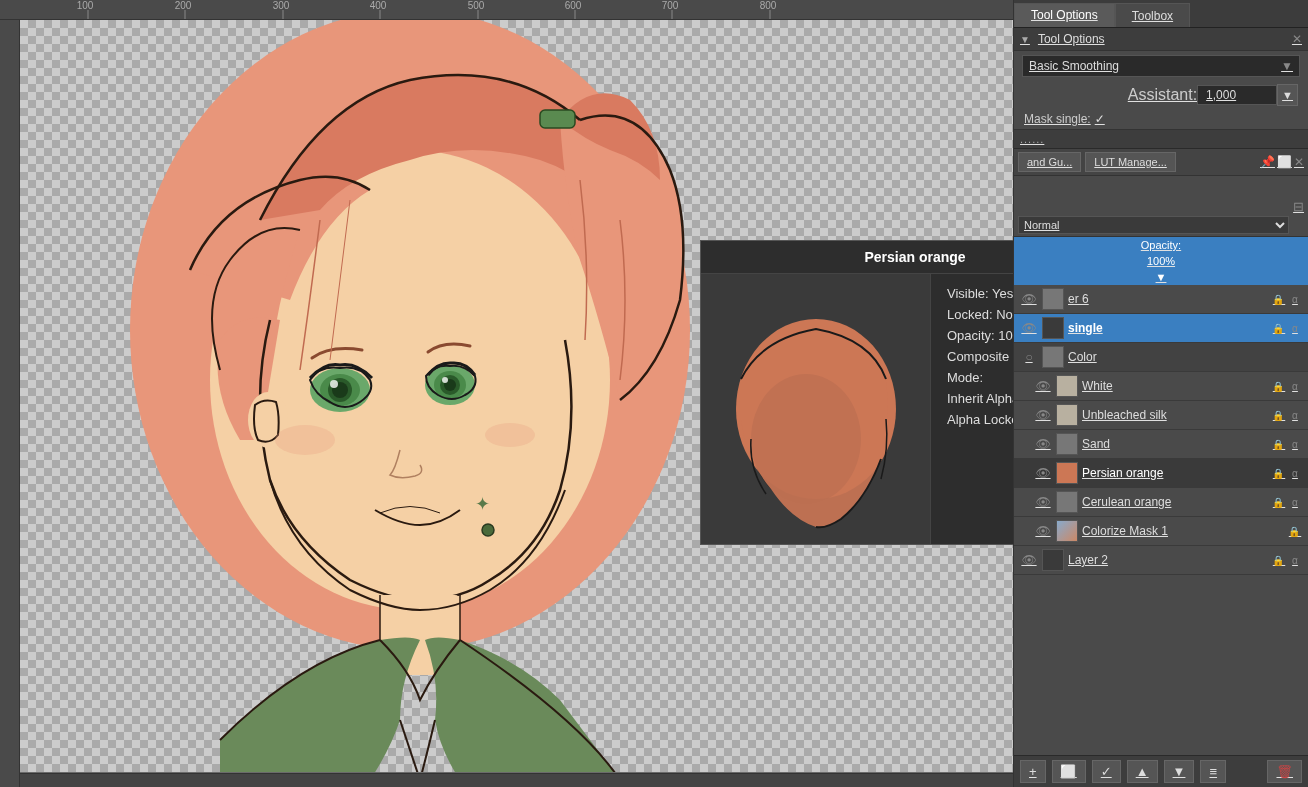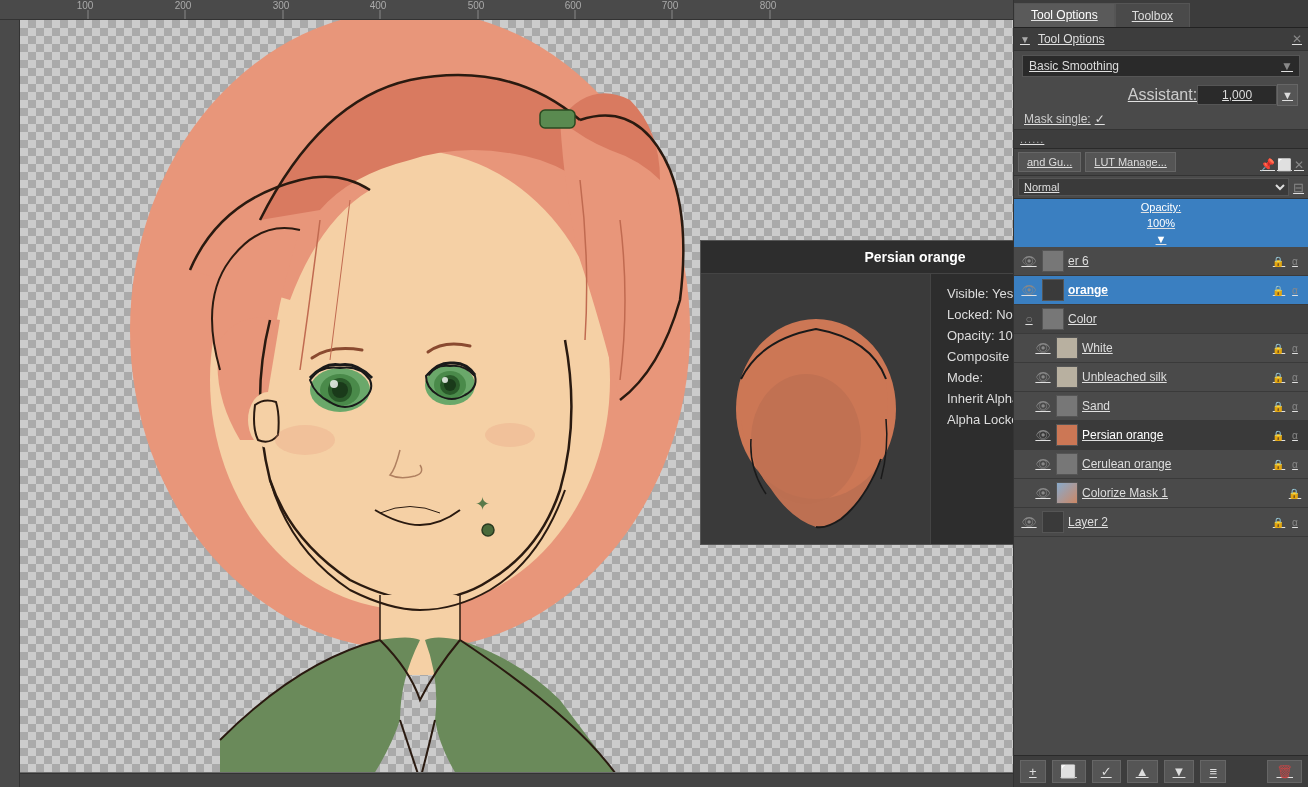--- a/index.html
+++ b/index.html
@@ -392,20 +392,21 @@
       font-size: 12px;
       cursor: pointer;
     }
 
     select {
       background: #2a2a2a;
       border: 1px solid #555;
       color: #ddd;
       font-size: 12px;
       padding: 2px;
+      margin-top: 38px;
     }
 
     .and-gu-btn {
       background: #555;
       border: 1px solid #666;
       color: #ddd;
       padding: 3px 8px;
       font-size: 11px;
       cursor: pointer;
     }
@@ -607,38 +608,38 @@
       <div class="tool-options-row" style="padding:4px 8px;">
         <div class="smoothing-select" style="flex:1;padding:3px 6px;background:#2a2a2a;border:1px solid #555;color:#ddd;font-size:12px;display:flex;align-items:center;justify-content:space-between;">
           <span>Basic Smoothing</span>
           <span style="color:#888;">▼</span>
         </div>
       </div>
 
       <div class="assistant-row">
         <span class="assistant-label">Assistant:</span>
         <div style="display:flex;align-items:center;gap:0;">
-          <div class="assistant-value" style="background:#2a2a2a;border:1px solid #555;color:#ddd;padding:2px 8px;font-size:12px;min-width:70px;text-align:center;">1,000</div>
+          <div class="assistant-value" style="background:#2a2a2a;border:1px solid #555;color:#ddd;padding:2px 8px;font-size:12px;min-width:70px;text-align:left;">1,000</div>
           <button class="assistant-stepper" style="background:#555;border:1px solid #666;color:#ddd;padding:1px 4px;font-size:11px;cursor:pointer;height:22px;">▼</button>
         </div>
       </div>
 
       <div class="snap-row">
         <span class="snap-label">Mask single:</span>
         <span class="snap-check">✓</span>
       </div>
     </div>
 
     <div class="layers-panel">
 
       <div class="layers-toolbar">
         <span class="layers-toolbar-dots">......</span>
       </div>
 
-      <div style="display:flex;align-items:flex-end;padding:3px 4px;background:#444;border-bottom:1px solid #333;gap:4px;">
+      <div style="display:flex;align-items:center;padding:3px 4px;background:#444;border-bottom:1px solid #333;gap:4px;">
         <button class="and-gu-btn">and Gu...</button>
         <button class="lut-manage-btn">LUT Manage...</button>
         <div style="margin-left:auto;display:flex;gap:2px;">
           <span style="color:#888;font-size:12px;cursor:pointer;">📌</span>
           <span style="color:#888;font-size:12px;cursor:pointer;">⬜</span>
           <span style="color:#888;font-size:12px;cursor:pointer;">✕</span>
         </div>
       </div>
 
       <div style="display:flex;align-items:center;padding:2px 4px;background:#4a4a4a;border-bottom:1px solid #333;gap:4px;">
@@ -662,21 +663,21 @@
           <span class="layer-name">er 6</span>
           <div class="layer-row-icons">
             <span class="sm-icon">🔒</span>
             <span class="sm-icon">α</span>
           </div>
         </div>
 
         <div class="layer-item selected">
           <span class="layer-vis-icon">👁</span>
           <div class="layer-thumb dark"></div>
-          <span class="layer-name bold">orange</span>
+          <span class="layer-name bold">single</span>
           <div class="layer-row-icons">
             <span class="sm-icon">🔒</span>
             <span class="sm-icon">α</span>
           </div>
         </div>
 
         <div class="layer-item" style="background:#424242;">
           <span class="layer-vis-icon" style="color:#888;">○</span>
           <div class="layer-thumb gray"></div>
           <span class="layer-name">Color</span>

